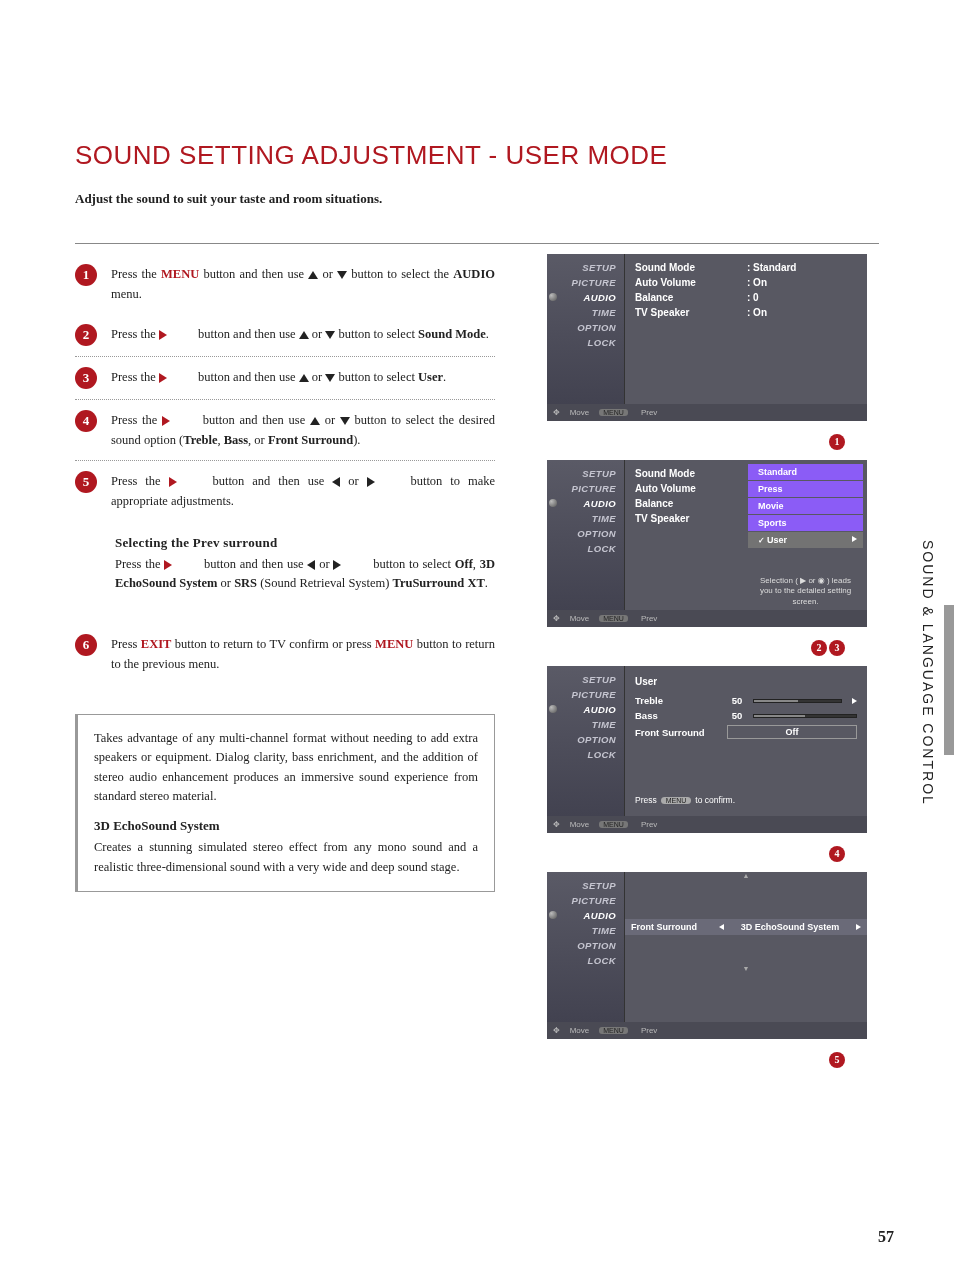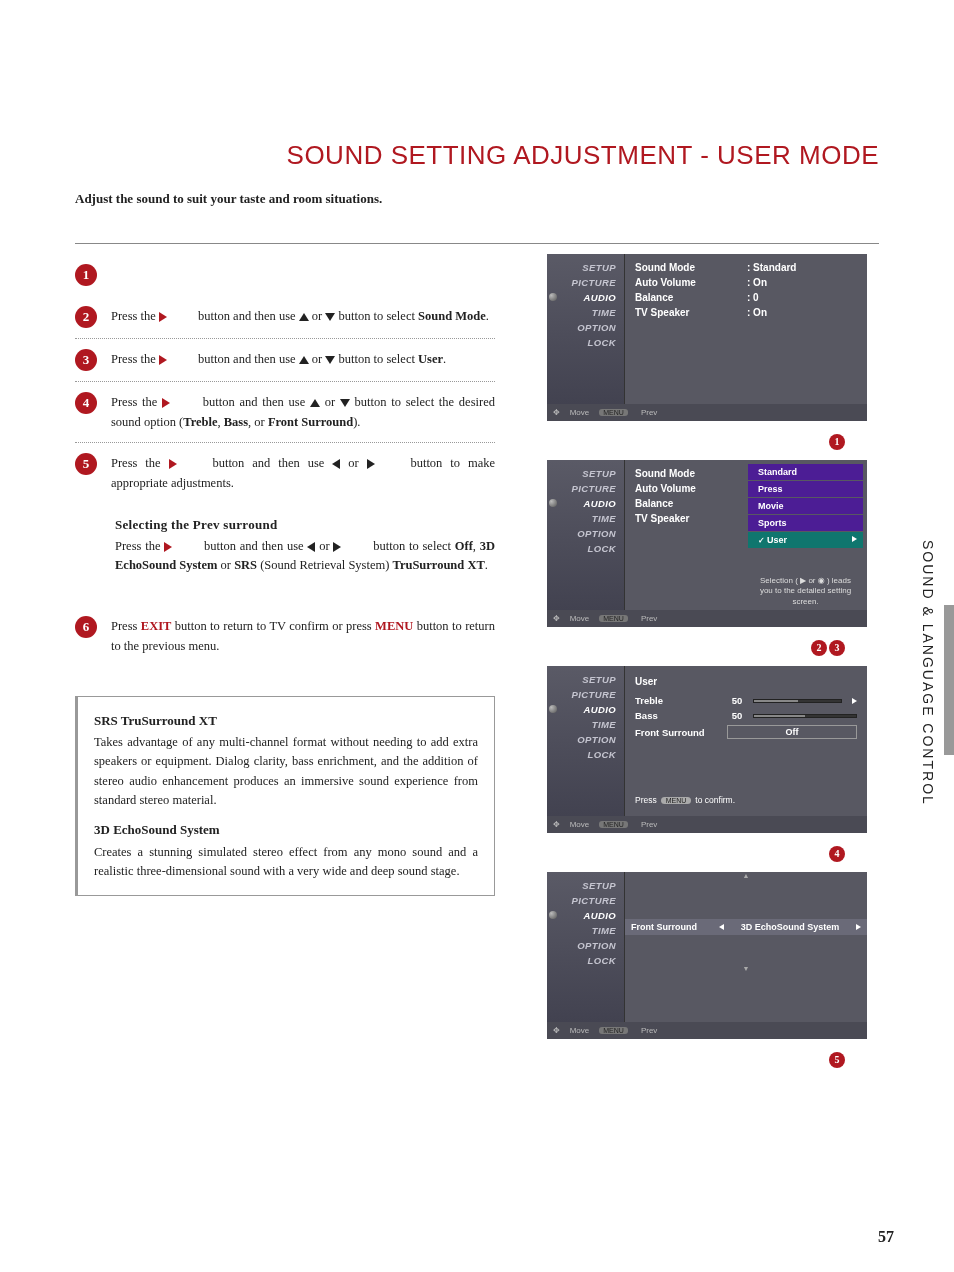--- a/index.html
+++ b/index.html
@@ -1,18 +1,18 @@
 <!DOCTYPE html>
 <html><head>
 <meta charset="utf-8">
 <style>
   * { box-sizing: border-box; margin: 0; padding: 0; }
   body { font-family: Georgia, 'Times New Roman', serif; background: #fff; width: 954px; height: 1272px; position: relative; color: #222; }
   .page { padding: 140px 75px 40px 75px; }
-  .title { color: #b01820; font-size: 26px; letter-spacing: 0.5px; font-weight: 400; margin-bottom: 20px; font-family: 'Trebuchet MS', Arial, sans-serif; text-align: right; }
+  .title { color: #b01820; font-size: 26px; letter-spacing: 0.5px; font-weight: 400; margin-bottom: 20px; font-family: 'Trebuchet MS', Arial, sans-serif; }
   .intro { font-size: 13px; font-weight: bold; margin-bottom: 36px; }
   .hr { border: none; border-top: 1px solid #888; margin: 6px 0 10px 0; }
   .cols { display: flex; gap: 24px; }
   .left { width: 420px; }
   .right { width: 330px; position: relative; padding-left: 28px; }
   .step { display: flex; align-items: flex-start; gap: 14px; padding: 10px 0; }
   .step.border { border-bottom: 1px dotted #999; }
   .bullet { width: 22px; height: 22px; border-radius: 50%; background: #b01820; color: #fff; font-size: 13px; font-weight: bold; display: flex; align-items: center; justify-content: center; flex-shrink: 0; }
   .step-text { font-size: 12.5px; line-height: 1.6; flex: 1; text-align: justify; }
   .red { color: #b01820; font-weight: bold; }
@@ -38,22 +38,22 @@
   .osd-side .mi.sel::before { content: ""; position: absolute; left: 2px; top: 3px; width: 8px; height: 8px; border-radius: 50%; background: radial-gradient(circle at 30% 30%, #bbb, #555); }
   .osd-main { flex: 1; padding: 6px 4px; position: relative; }
   .osd-row { display: flex; padding: 2px 6px; font-size: 10px; }
   .osd-row .lbl { flex: 1; font-weight: bold; }
   .osd-row .val { width: 110px; font-weight: bold; margin-left: 8px; }
   .osd-foot { font-size: 8px; color: #bbb; padding: 4px 6px; background: #4a4a54; display: flex; gap: 10px; align-items: center; }
   .osd-foot .k { display: inline-block; background: #777; color: #222; border-radius: 3px; padding: 0 4px; font-size: 7px; margin-right: 3px; }
   .badge-row { text-align: right; padding: 2px 4px 10px 0; }
   .badge { display: inline-block; width: 16px; height: 16px; border-radius: 50%; background: #b01820; color: #fff; font-size: 10px; font-weight: bold; text-align: center; line-height: 16px; margin-left: 2px; }
   .opt-col { width: 115px; position: absolute; right: 4px; top: 4px; }
-  .opt { background: #4c1d95; margin-bottom: 1px; padding: 3px 10px; font-size: 9px; font-weight: bold; }
-  .opt.sel { background: #0f766e; position: relative; }
+  .opt { background: #8b5cf6; margin-bottom: 1px; padding: 3px 10px; font-size: 9px; font-weight: bold; }
+  .opt.sel { background: #737373; position: relative; }
   .opt.sel .chev { position: absolute; right: 6px; top: 4px; width:0; height:0; border-top:3px solid transparent; border-bottom:3px solid transparent; border-left:5px solid #fff; }
   .hint { font-size: 8px; color: #ddd; padding: 4px 6px; line-height: 1.3; margin-top: 24px; text-align: center; }
   .slider-row { display: flex; align-items: center; padding: 2px 6px; font-size: 9.5px; font-weight: bold; gap: 6px; }
   .slider-row .lbl { width: 86px; }
   .slider-row .num { width: 20px; text-align: center; }
   .bar { flex: 1; height: 4px; background: #333; border: 1px solid #222; position: relative; }
   .bar .fill { position: absolute; left: 0; top: 0; bottom: 0; width: 50%; background: #888; }
   .off-box { flex: 1; border: 1px solid #999; padding: 1px 4px; text-align: center; font-size: 9px; }
   .osd-title { font-size: 10px; font-weight: bold; padding: 4px 6px 6px 6px; }
   .confirm { font-size: 8.5px; padding: 4px 6px; display: flex; align-items: center; gap: 4px; }
@@ -76,20 +76,23 @@
   <div class="title">SOUND SETTING ADJUSTMENT - USER MODE</div>
   <div class="intro">Adjust the sound to suit your taste and room situations.</div>
   <hr class="hr">
 
   <div class="cols">
 
     <div class="left">
 
       <div class="step">
         <div class="bullet">1</div>
+        <div class="step-text">
+          <span>Press the </span><span class="red">MENU</span><span> button and then use </span><span class="tri up"></span><span> or </span><span class="tri down"></span><span> button to select the </span><span class="bold">AUDIO</span><span> menu.</span>
+        </div>
       </div>
 
       <div class="step border">
         <div class="bullet">2</div>
         <div class="step-text">
           <span>Press the </span><span class="tri right red-tri"></span><span> button and then use </span><span class="tri up"></span><span> or </span><span class="tri down"></span><span> button to select </span><span class="bold">Sound Mode</span><span>.</span>
         </div>
       </div>
 
       <div class="step border">
@@ -119,21 +122,20 @@
       </div>
 
       <div class="step" style="margin-top:30px">
         <div class="bullet">6</div>
         <div class="step-text">
           <span>Press </span><span class="red">EXIT</span><span> button to return to TV confirm or press </span><span class="red">MENU</span><span> button to return to the previous menu.</span>
         </div>
       </div>
 
       <div class="infobox">
-        <div class="bt">SRS TruSurround XT</div>
         <p>Takes advantage of any multi-channel format without needing to add extra speakers or equipment. Dialog clarity, bass enrichment, and the addition of stereo audio enhancement produces an immersive sound experience from standard stereo material.</p>
         <div class="bt">3D EchoSound System</div>
         <p style="margin-bottom:0">Creates a stunning simulated stereo effect from any mono sound and a realistic three-dimensional sound with a very wide and deep sound stage.</p>
       </div>
     </div>
 
     <div class="right">
 
       <div class="osd">
         <div class="osd-body">

